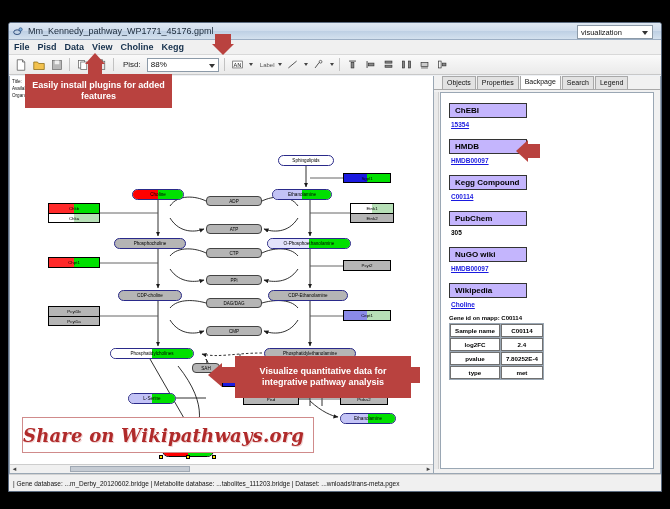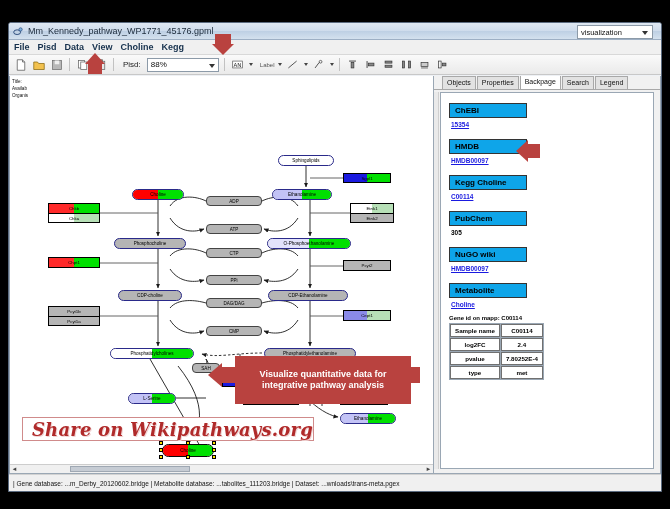--- a/index.html
+++ b/index.html
@@ -191,21 +191,21 @@
     position: absolute;
     left: 6px; top: 16px; right: 6px; bottom: 4px;
     background: #fff;
     border: 1px solid #9aa7b4;
     padding: 6px 8px;
     overflow: hidden;
   }
   .bp-head {
     display: inline-block;
     min-width: 78px;
-    background: #0ea5e9;
+    background: #c4b5fd;
     border: 1px solid #333;
     font-size: 8px; font-weight: bold; color: #000;
     padding: 2px 5px;
     margin-bottom: 3px;
   }
   .bp-link {
     font-size: 6.5px; color: #1a1ae0;
     text-decoration: underline; font-weight: bold;
     display: block; margin: 0 0 7px 2px;
   }
@@ -261,24 +261,24 @@
   }
   .arrow-down, .arrow-up, .arrow-left {
     position: absolute; z-index: 30; width: 0; height: 0;
   }
   .stem {
     position: absolute; background: #b9423f; z-index: 29;
   }
   .share-box {
     position: absolute;
     left: 22px; top: 417px;
-    width: 292px; height: 24px;
+    width: 292px; height: 36px;
     background: #fff;
     border: 1px solid #d08b8b;
-    display: flex; align-items: center; justify-content: flex-end;
+    display: flex; align-items: center; justify-content: flex-start;
     z-index: 30;
   }
   .share-box span {
     font-family: "DejaVu Serif", serif;
     font-style: italic; font-weight: bold;
     font-size: 18px;
     color: #b02a2a;
     text-shadow: 1px 1px 0 #f0d4d4;
     letter-spacing: .2px;
   }
@@ -663,30 +663,30 @@
         </div>
         <div class="vscroll-side"></div>
 
         <div class="backpage">
           <div class="bp-head">ChEBI</div>
           <a class="bp-link" href="#">15354</a>
 
           <div class="bp-head">HMDB</div>
           <a class="bp-link" href="#">HMDB00097</a>
 
-          <div class="bp-head">Kegg Choline</div>
+          <div class="bp-head">Kegg Compound</div>
           <a class="bp-link" href="#">C00114</a>
 
           <div class="bp-head">PubChem</div>
           <span class="bp-plain">305</span>
 
           <div class="bp-head">NuGO wiki</div>
           <a class="bp-link" href="#">HMDB00097</a>
 
-          <div class="bp-head">Metabolite</div>
+          <div class="bp-head">Wikipedia</div>
           <a class="bp-link" href="#">Choline</a>
 
           <div class="bp-note">Gene id on mapp: C00114</div>
 
           <table class="exp">
             <tbody>
                 <tr>
               <td>Sample name</td>
               <td>C00114</td>
             </tr>
@@ -709,27 +709,30 @@
     </div>
 
     <div class="statusbar">
       <span>| Gene database: ...m_Derby_20120602.bridge | Metabolite database: ...tabolites_111203.bridge | Dataset: ...wnloads\trans-meta.pgex</span>
     </div>
   </div>
 
   <div class="stem" style="left:215px;top:34px;width:16px;height:10px;"></div>
   <div class="arrow-down" style="left:212px;top:44px;border-left:11px solid transparent;border-right:11px solid transparent;border-top:11px solid #b9423f;"></div>
 
+  <div class="callout" style="left:25px;top:74px;width:147px;height:34px;font-size:9px;">
+    <span>Easily install plugins for added features</span>
+  </div>
   <div class="stem" style="left:88px;top:64px;width:14px;height:10px;"></div>
   <div class="arrow-up" style="left:85px;top:53px;border-left:10px solid transparent;border-right:10px solid transparent;border-bottom:11px solid #b9423f;"></div>
 
   <div class="stem" style="left:528px;top:144px;width:12px;height:14px;"></div>
   <div class="arrow-left" style="left:516px;top:140px;border-top:11px solid transparent;border-bottom:11px solid transparent;border-right:12px solid #b9423f;"></div>
 
-  <div class="callout" style="left:235px;top:356px;width:176px;height:48px;font-size:9px;">
+  <div class="callout" style="left:235px;top:356px;width:176px;height:42px;font-size:9px;">
     <span>Visualize quantitative data  for integrative pathway analysis</span>
   </div>
   <div class="stem" style="left:222px;top:367px;width:13px;height:16px;"></div>
   <div class="arrow-left" style="left:208px;top:363px;border-top:12px solid transparent;border-bottom:12px solid transparent;border-right:14px solid #b9423f;"></div>
   <div class="stem" style="left:411px;top:367px;width:9px;height:16px;"></div>
 
   <div class="share-box">
     <span>Share on Wikipathways.org</span>
   </div>
 

